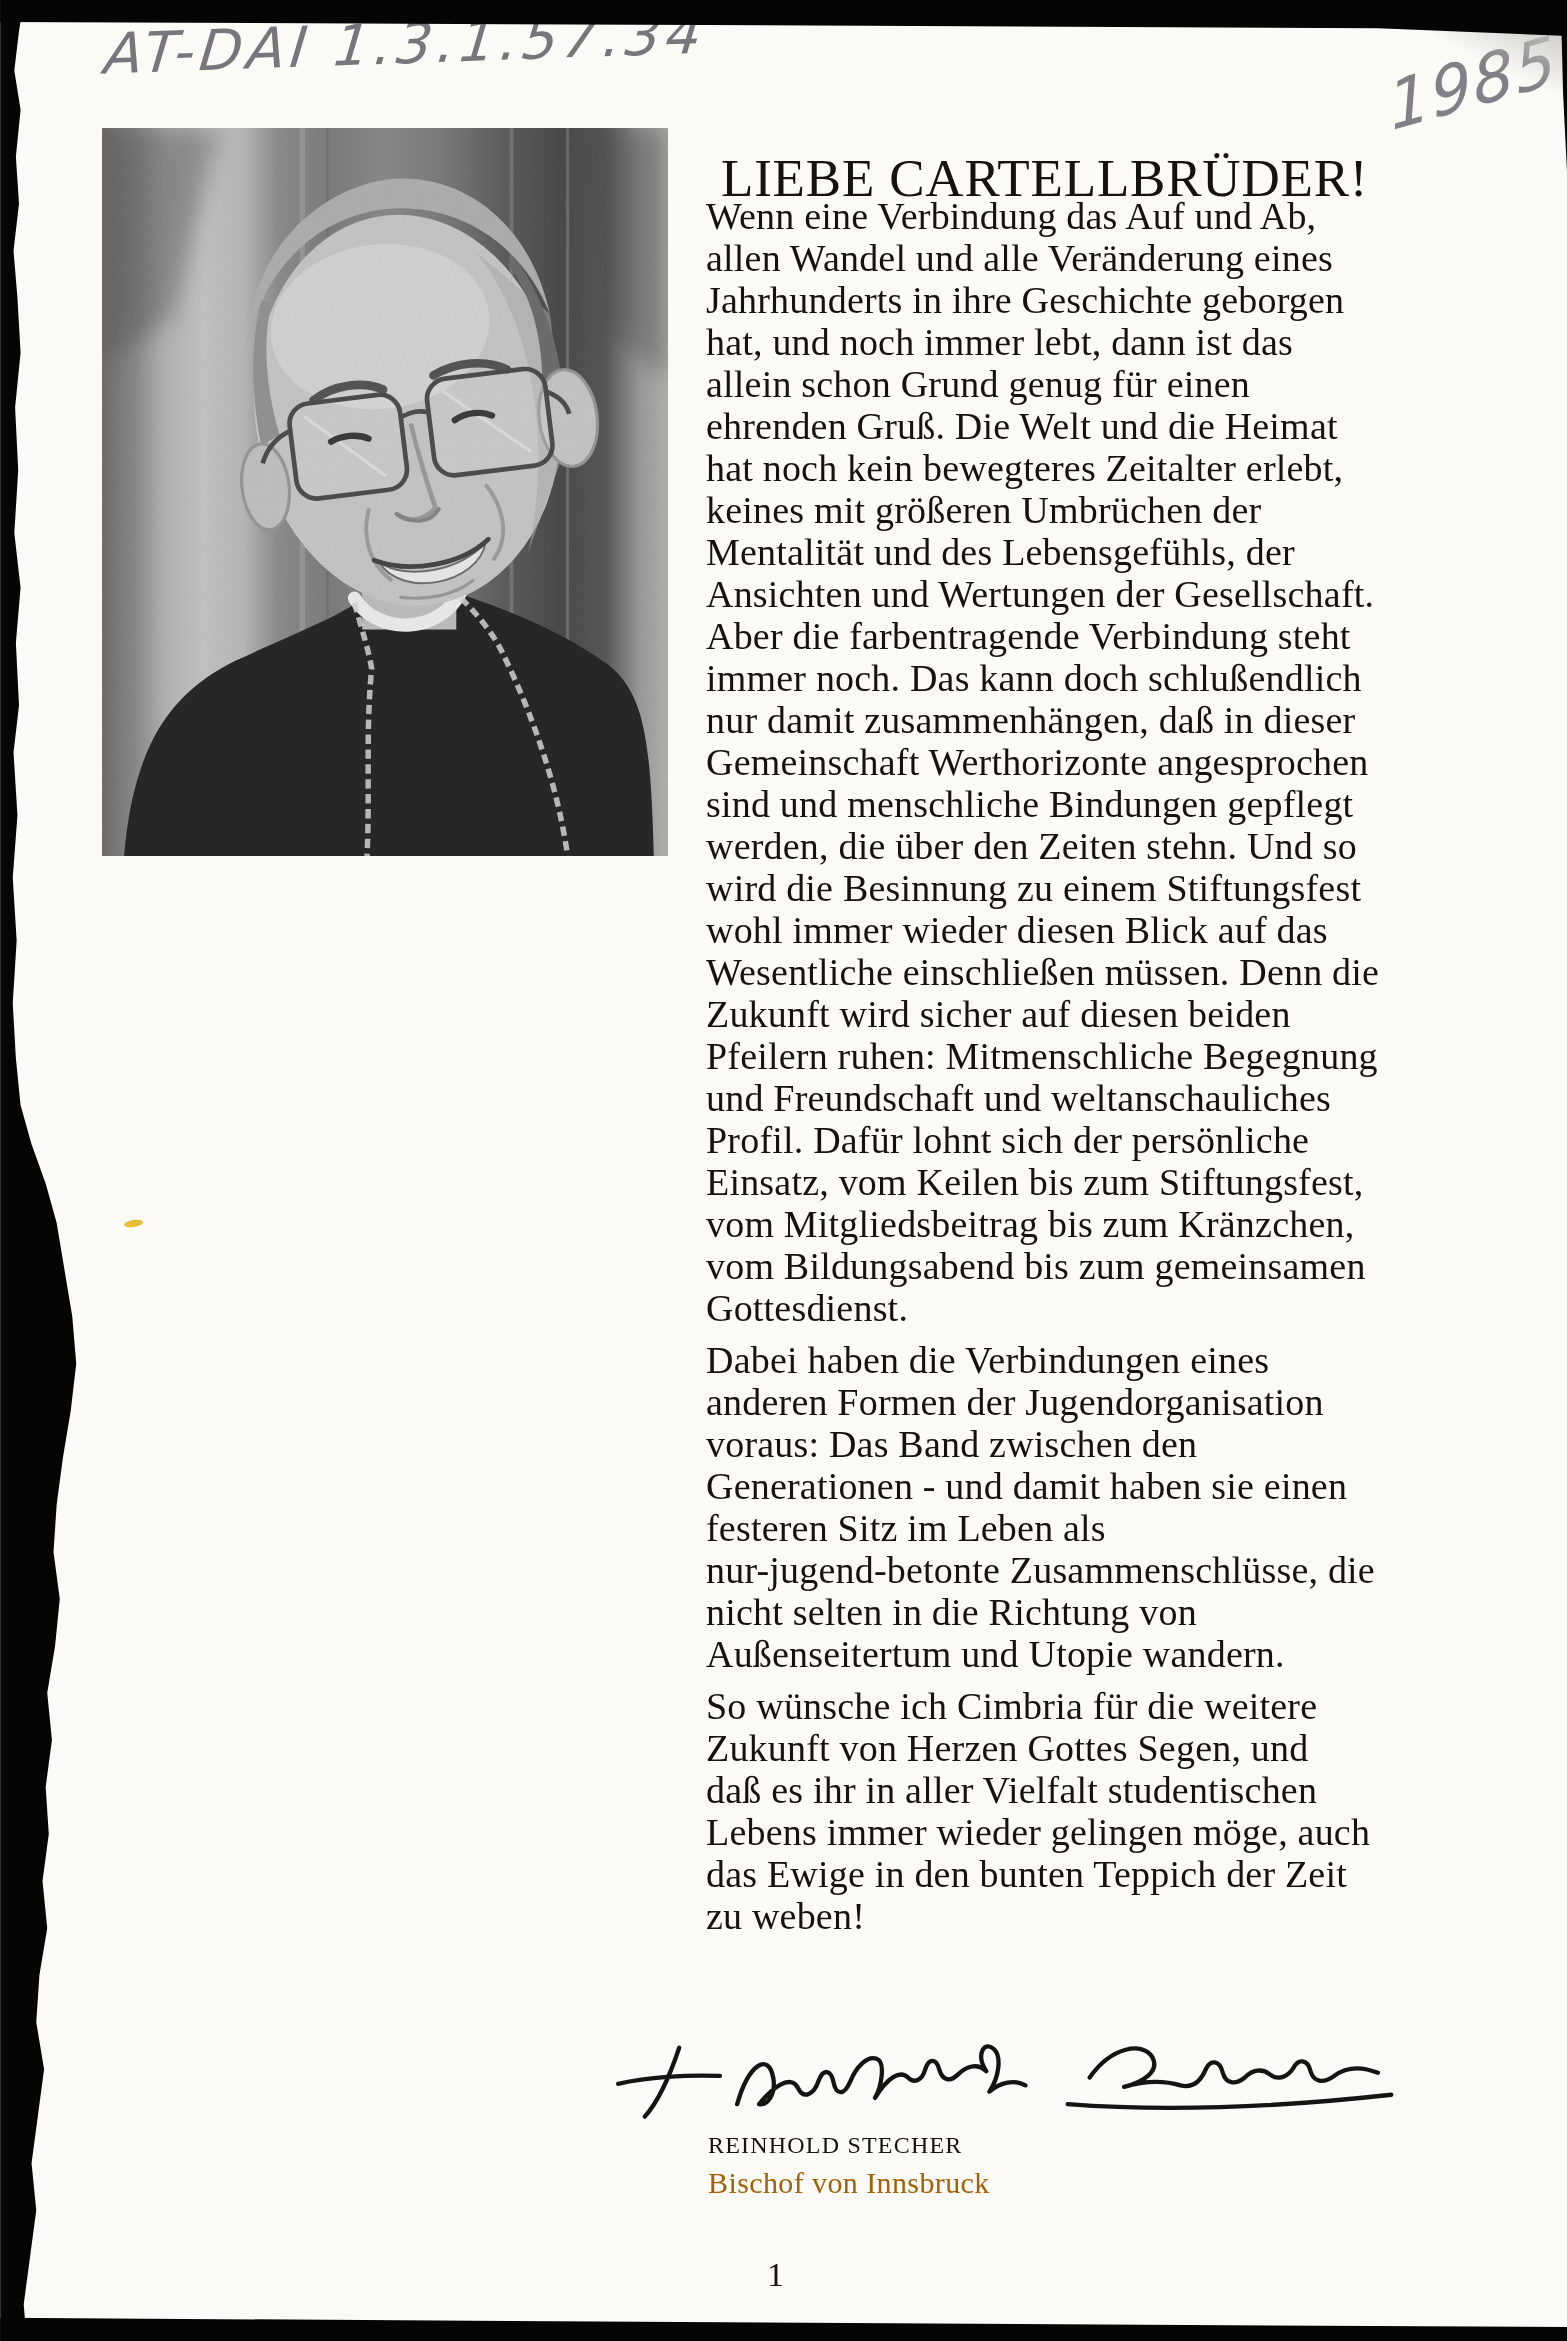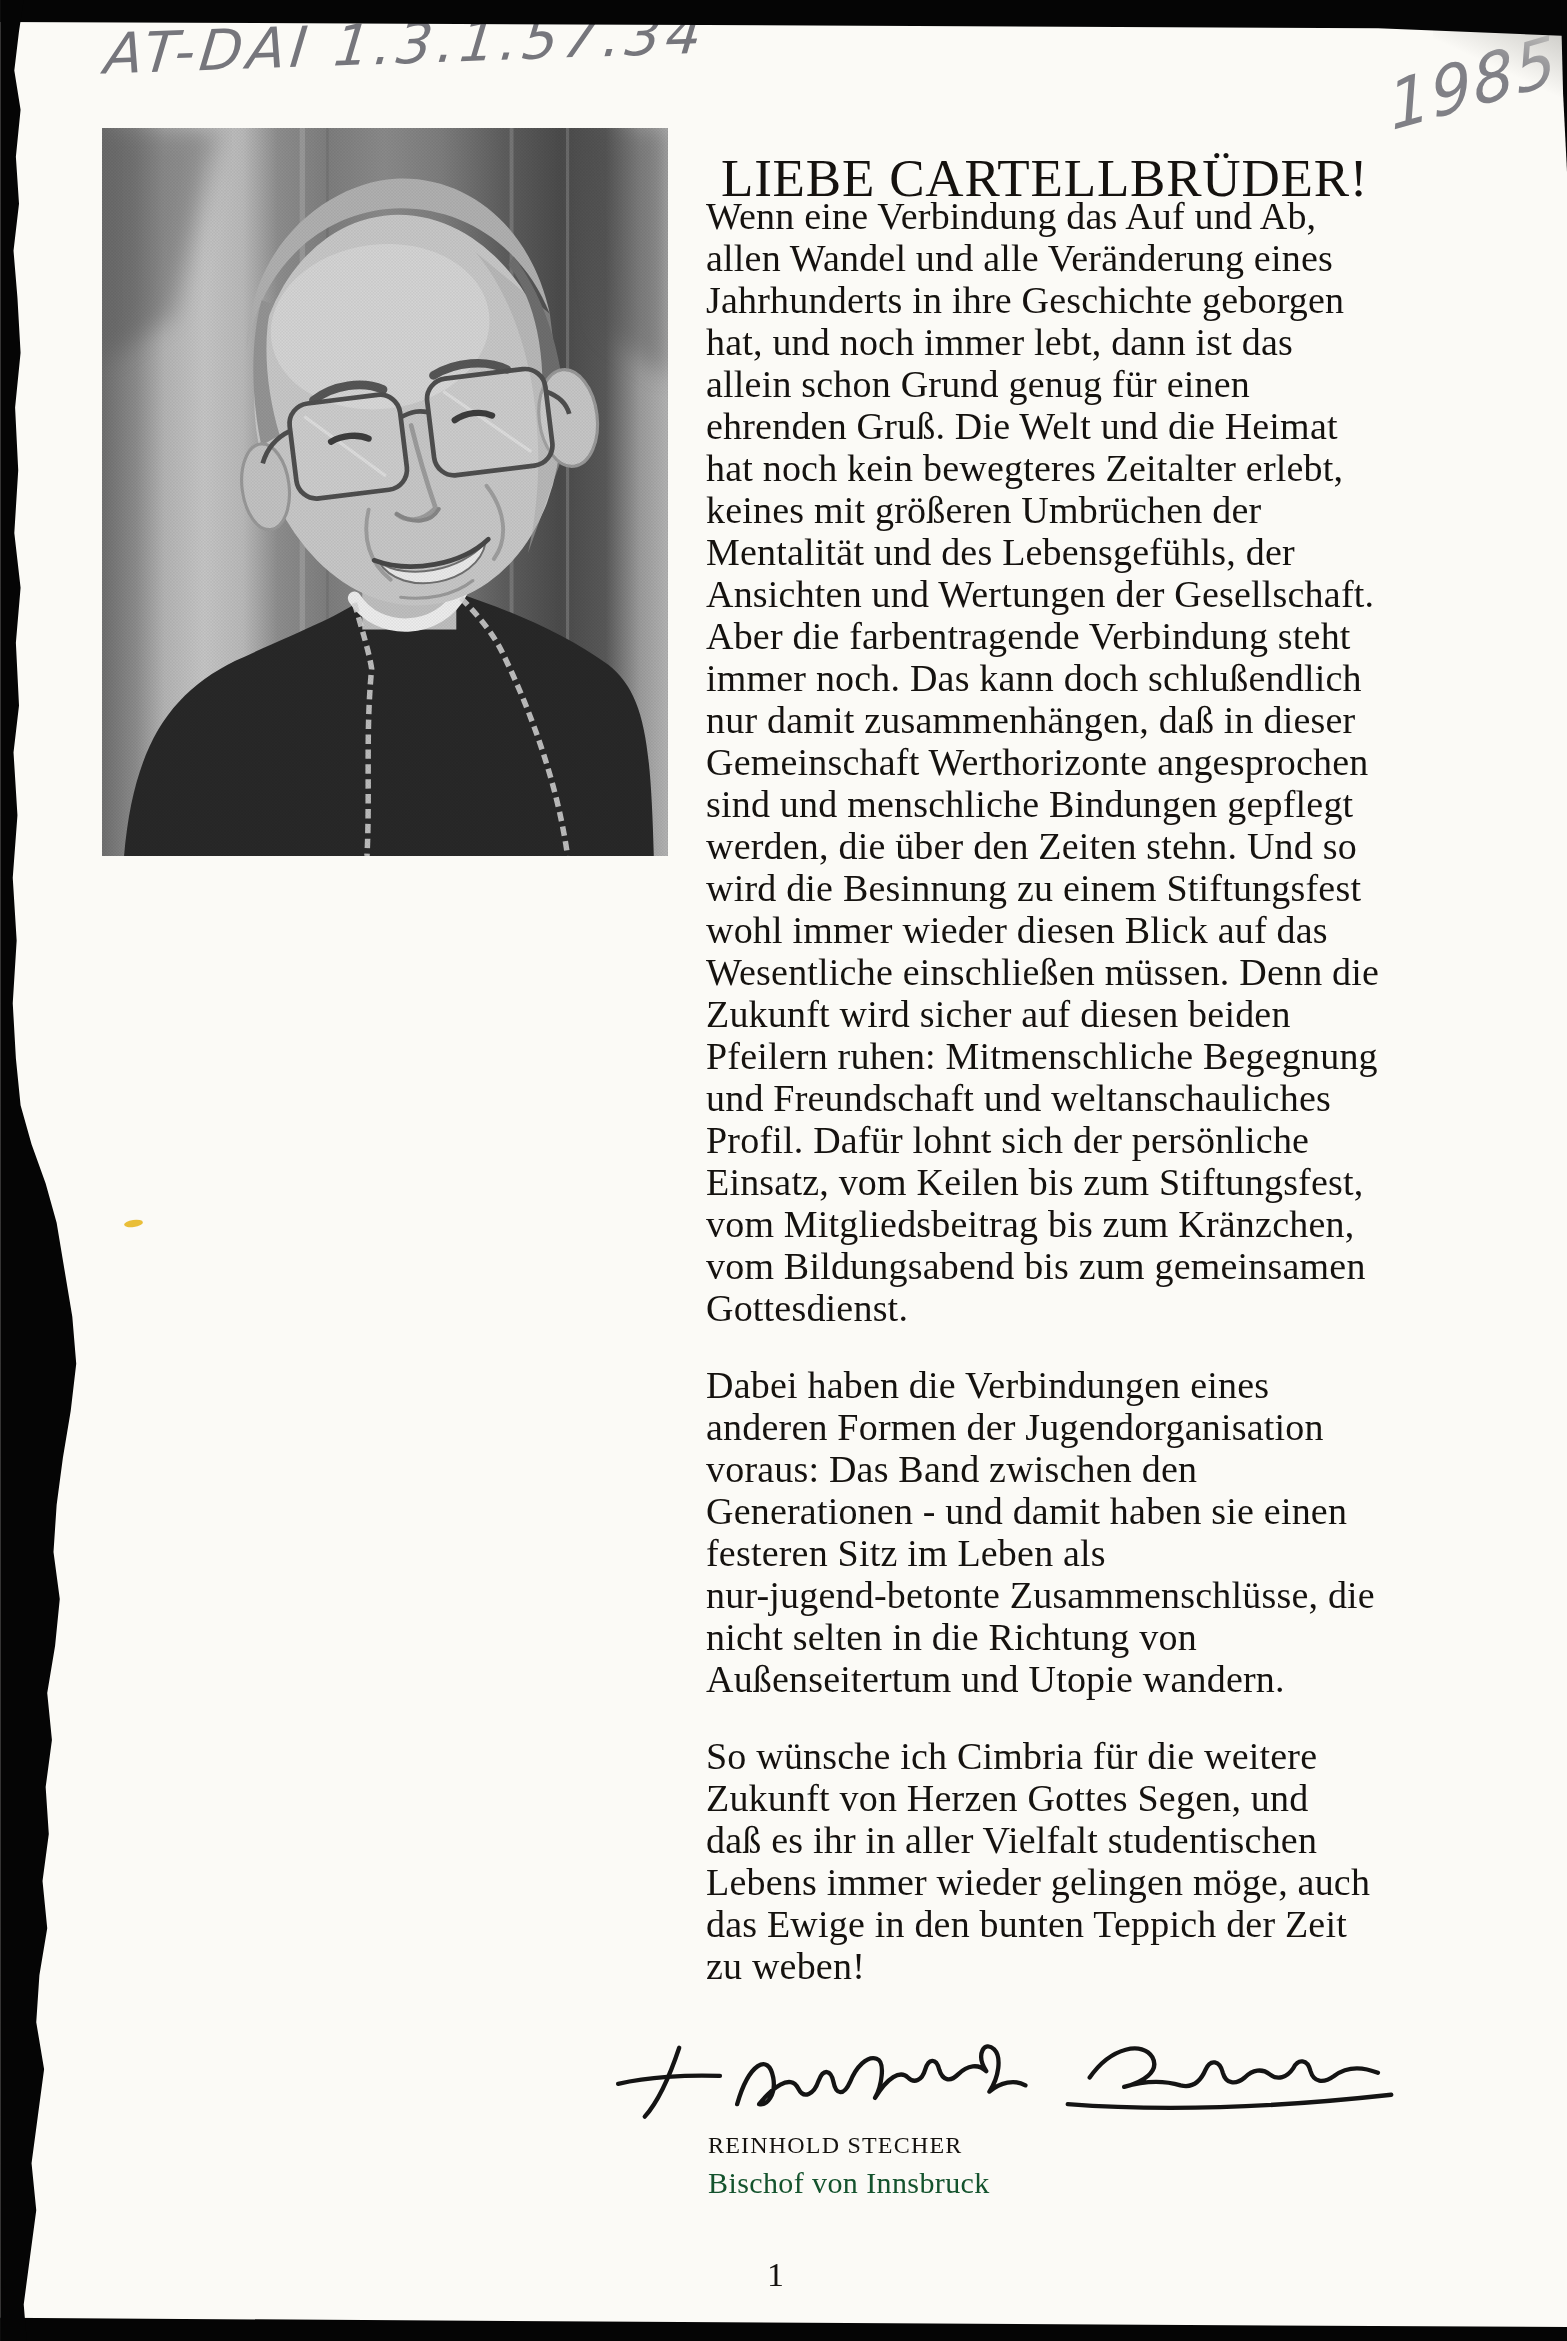--- a/index.html
+++ b/index.html
@@ -43,29 +43,29 @@
     font-size:53px;font-weight:400;letter-spacing:0.8px;color:#15120f;
     white-space:nowrap;
   }
   .letter-body{
     position:absolute;left:706px;top:195px;width:792px;color:#15120f;
   }
   .letter-body p{
     margin:0;font-size:38px;line-height:42px;white-space:pre-line;
     letter-spacing:0.2px;
   }
-  .letter-body p + p{margin-top:35px;}
+  .letter-body p + p{margin-top:10px;}
   .signature-svg{position:absolute;left:604px;top:2032px;}
   .sig-name{
     position:absolute;left:708px;top:2132px;font-size:24px;letter-spacing:1.2px;
     color:#15120f;white-space:nowrap;
   }
   .sig-role{
     position:absolute;left:708px;top:2166px;font-size:30px;letter-spacing:0.4px;
-    color:#14532d;white-space:nowrap;
+    color:#a16207;white-space:nowrap;
   }
   .page-number{
     position:absolute;left:752px;top:2256px;width:47px;text-align:center;
     font-size:34px;color:#15120f;
   }
   .yellow-mark{
     position:absolute;left:124px;top:1220px;width:19px;height:7px;
     background:#e7b723;border-radius:50% 50% 50% 50%;
     transform:rotate(-8deg);opacity:0.9;
   }

